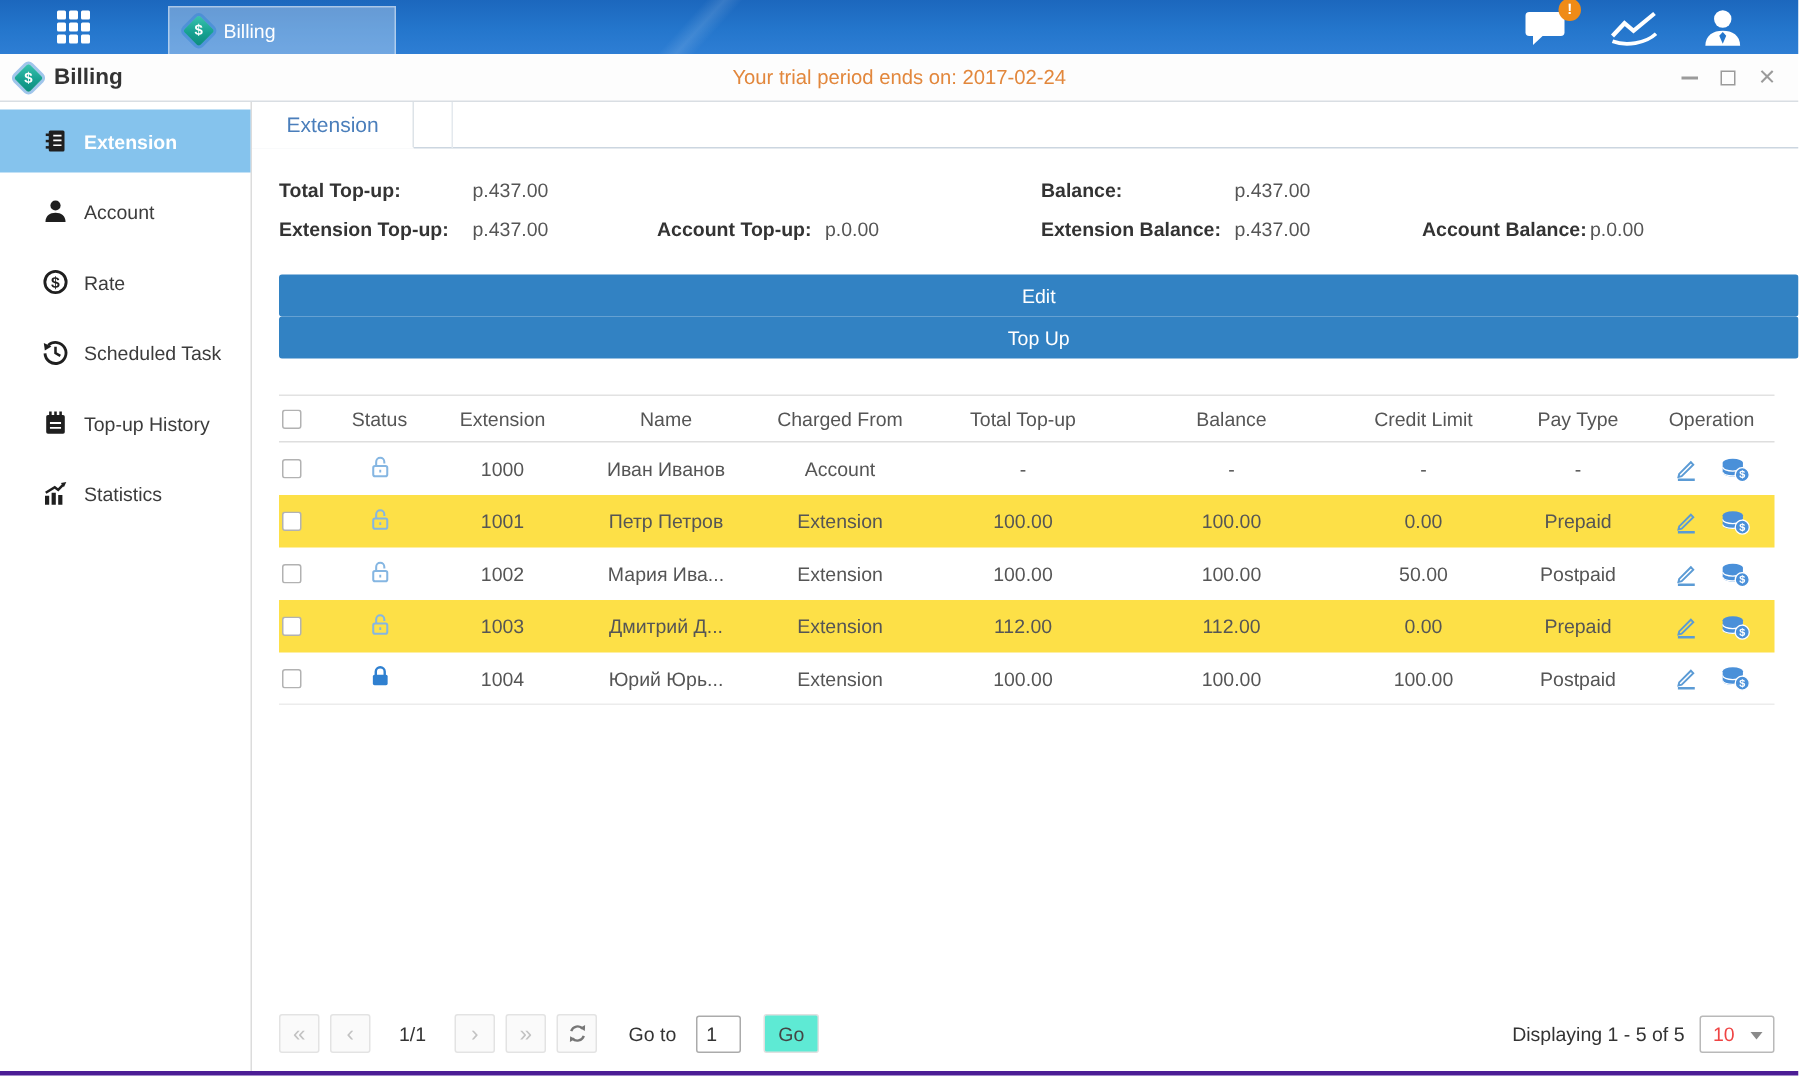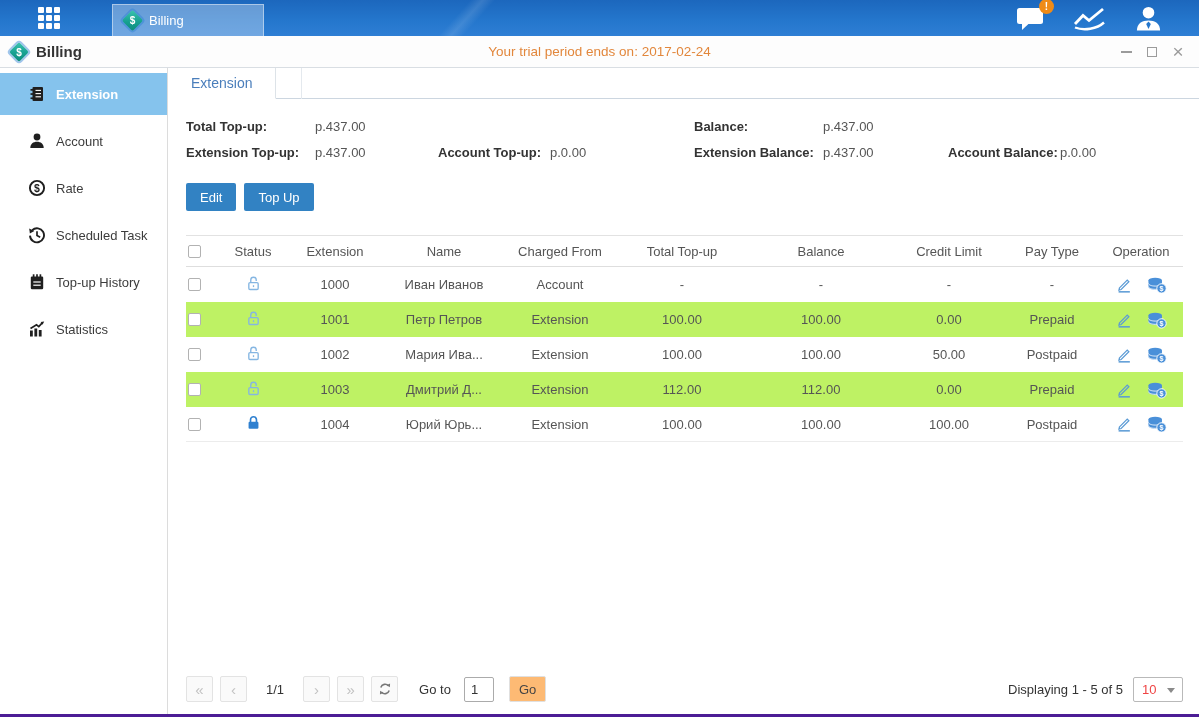--- a/index.html
+++ b/index.html
@@ -46,29 +46,29 @@
 
   
   .summary{display:grid;grid-template-columns:252px 256px 254px 1fr;row-gap:11px;padding:20px 0 0 18px;}
   .field{display:flex;align-items:flex-start;}
   .field .lbl{font-weight:bold;color:#333;}
   .field .val{color:#555;}
   .w1 .lbl{min-width:129px;}
   .w2 .lbl{min-width:112px;}
 
   
-  .toolbar{display:flex;gap:8px;padding:23px 0 0 18px;}
+  .toolbar{display:flex;padding:23px 0 0 18px;flex-direction:column;}
   .btn-blue{background:#3282c3;color:#fff;border:none;border-radius:2px;height:28px;padding:0 14px;font-size:13px;font-family:inherit;cursor:pointer;}
 
   
   .table{margin:24px 16px 0 18px;}
   .trow,.thead{display:flex;align-items:center;}
   .thead{height:32px;border-top:1px solid #e2e2e2;border-bottom:1px solid #dedede;color:#555;}
   .trow{height:35px;color:#555;}
-  .trow.alt{background:#bef264;}
+  .trow.alt{background:#fde047;}
   .trow:last-child{border-bottom:1px solid #ececec;}
   .cell,.hcell{text-align:center;overflow:hidden;white-space:nowrap;}
   .c-check{width:36px;text-align:left;display:flex;align-items:center;padding-left:2px;}
   .c-status{width:62px;}
   .c-ext{width:102px;}
   .c-name{width:116px;}
   .c-from{width:116px;}
   .c-topup{width:128px;}
   .c-bal{width:150px;}
   .c-limit{width:106px;}
@@ -82,21 +82,21 @@
 
   .spacer{flex:1;}
 
   
   .footer{display:flex;align-items:center;padding:0 16px 10px 18px;height:40px;}
   .pg-btn{width:27px;height:26px;border:1px solid #e3e3e3;background:#fafafa;border-radius:2px;display:flex;align-items:center;justify-content:center;color:#c2c2c2;font-size:15px;cursor:pointer;flex:none;}
   .pg-group{display:flex;align-items:center;gap:7px;}
   .pg-num{color:#333;margin:0 12px;}
   .goto-label{margin:0 6px 0 14px;color:#333;}
   .goto-input{width:30px;height:25px;border:1px solid #ababab;border-radius:2px;text-align:left;padding-left:6px;font-size:13px;font-family:inherit;color:#333;}
-  .go-btn{height:26px;padding:0 9px;border:1px solid #e0e0e0;background:#fdba74;border-radius:2px;font-size:13px;font-family:inherit;color:#444;cursor:pointer;margin-left:8px;}
+  .go-btn{height:26px;padding:0 9px;border:1px solid #e0e0e0;background:#5eead4;border-radius:2px;font-size:13px;font-family:inherit;color:#444;cursor:pointer;margin-left:8px;}
   .foot-right{margin-left:auto;display:flex;align-items:center;gap:10px;color:#333;}
   .select{width:50px;height:25px;border:1px solid #b9b9b9;border-radius:2px;background:#fff;display:flex;align-items:center;padding-left:8px;cursor:pointer;position:relative;color:#ef4444;}
   .select .arrow{position:absolute;right:7px;top:10px;width:0;height:0;border-left:4.5px solid transparent;border-right:4.5px solid transparent;border-top:5px solid #8a8a8a;}
 </style>
 </head>
 <body>
 
 <div class="taskbar">
   <div class="streak"></div>
   <div class="app-grid">

